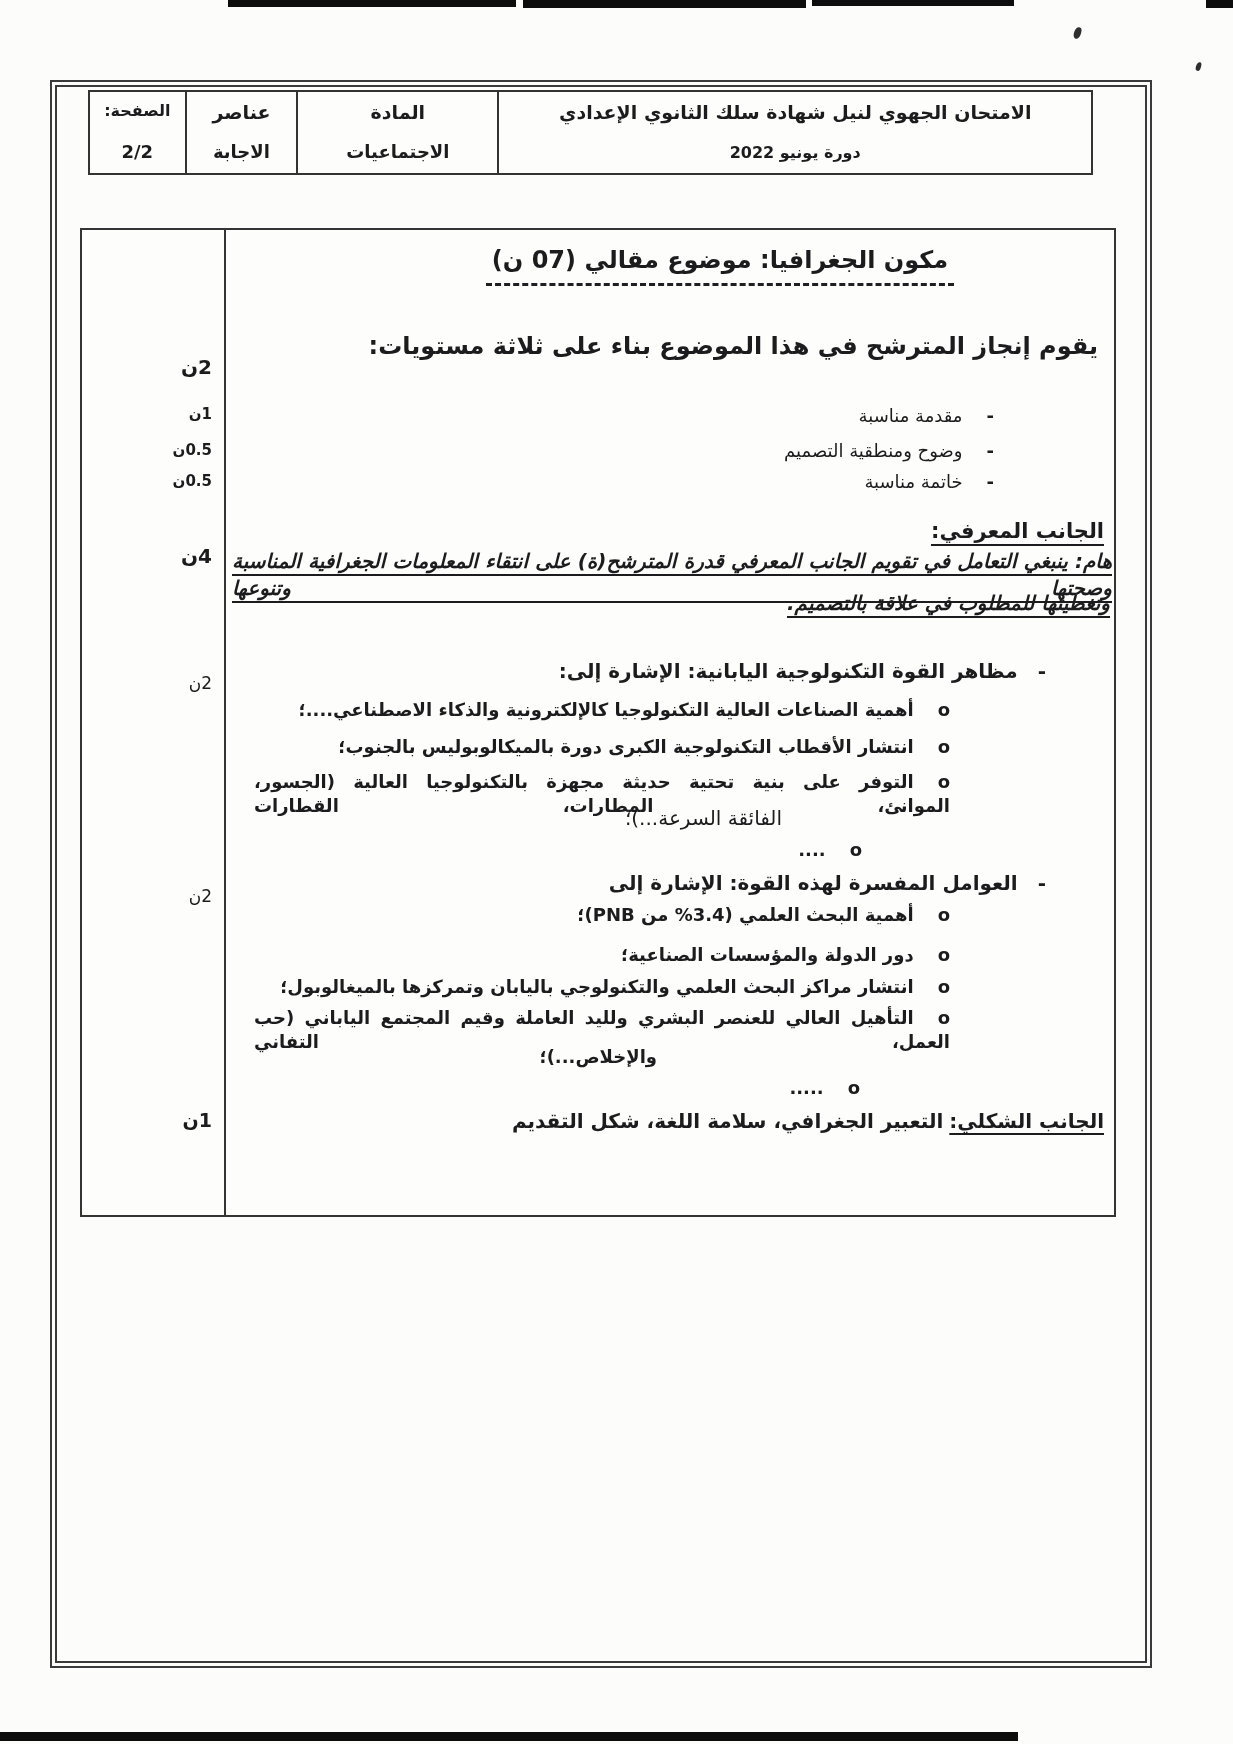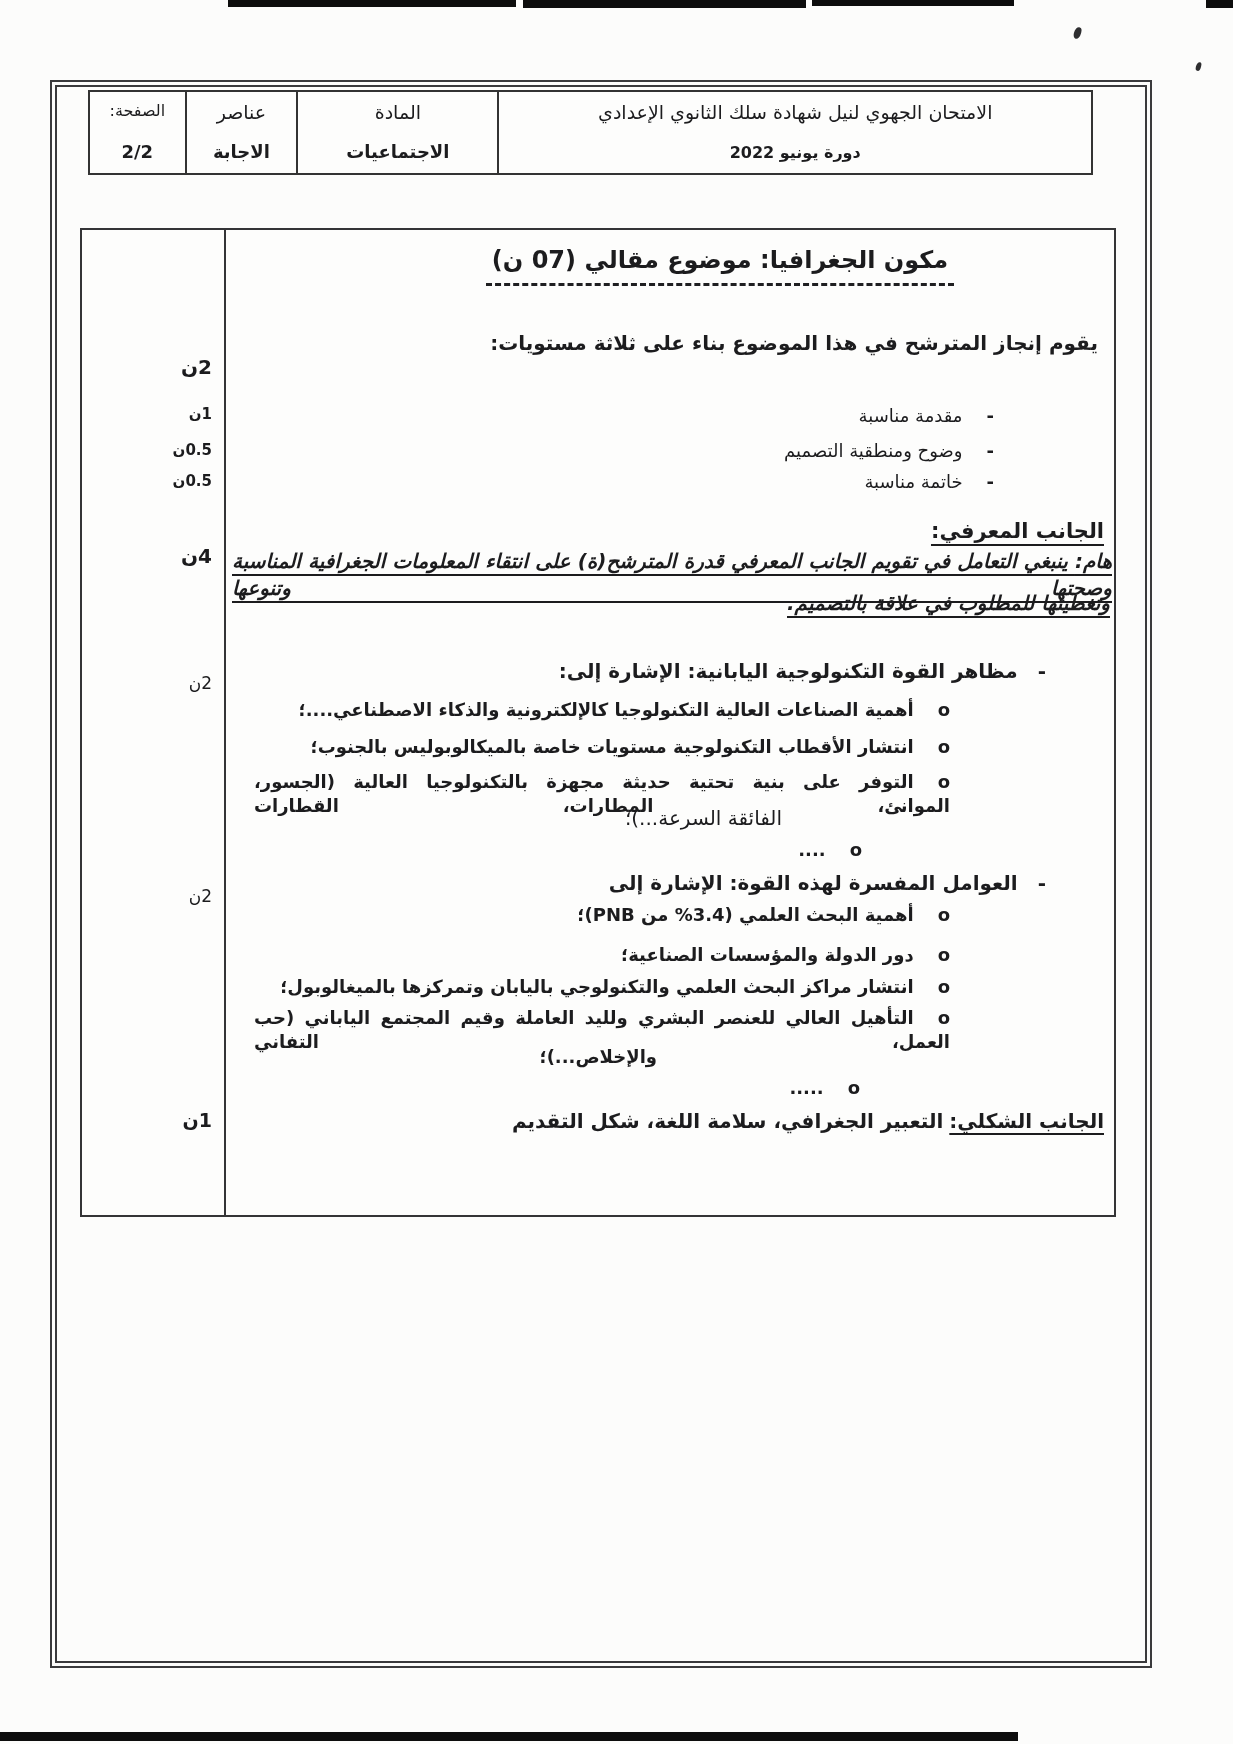--- a/index.html
+++ b/index.html
@@ -27,21 +27,21 @@
   .header-table { position:absolute; left:88px; top:90px; width:1005px; height:85px;
                   display:flex; direction:rtl; border:2px solid #333; background:#fdfdfc;
                   box-sizing:border-box; }
   .cell { box-sizing:border-box; display:flex; flex-direction:column; justify-content:space-between;
           align-items:center; padding:9px 4px 11px 4px; }
   .cell.with-divider { border-left:2px solid #333;text-align:right; }
   .cell-title    { width:596px; }
   .cell-subject  { width:202px; }
   .cell-elements { width:112px; }
   .cell-page     { width:95px; }
-  .h-l1 { font-weight:normal; font-size:19px; white-space:nowrap; }
+  .h-l1 { font-weight:bold; font-size:19px; white-space:nowrap; }
   .h-l2 { font-weight:bold; font-size:16px; white-space:nowrap; }
   .cell-subject .h-l2, .cell-elements .h-l2 { font-size:18px; }
   .cell-page .h-l2 { font-size:18px; }
 
   
   .answer-box { position:absolute; left:80px; top:228px; width:1036px; height:989px;
                 border:2px solid #343436; background:#fdfdfc; box-sizing:border-box; }
   .score-col { position:absolute; left:0; top:0; bottom:0; width:142px;
                border-left:none; }
   .score-divider { position:absolute; left:142px; top:0; bottom:0; width:2px; background:#343436; }
@@ -51,21 +51,21 @@
   .score.mid { font-size:17px; font-weight:500; }
 
   .content-area { position:absolute; left:146px; right:2px; top:0; bottom:0; direction:rtl; }
   .ln { position:absolute; right:0; left:0; text-align:right; font-size:19px; line-height:1.35;
         white-space:normal; }
 
   .c-title { text-align:center; padding-left:100px; }
   .c-title span { display:inline-block; font-size:24px; font-weight:bold;
                   border-bottom:3px dashed #1f1f21; padding:0 6px 7px 6px; }
 
-  .intro { padding-right:14px; font-weight:bold; font-size:20px; }
+  .intro { padding-right:14px; font-weight:bold; font-size:24px; }
 
   .sec-head { padding-right:8px; font-weight:bold; font-size:21px; }
   .sec-head span { text-decoration:underline; text-decoration-thickness:2px; text-underline-offset:6px; }
 
   .dash1 { padding-right:118px; font-size:18px; font-weight:500; }
   .dash2 { padding-right:66px;  font-size:20px; font-weight:bold; }
   .oitem { padding-right:162px; font-size:18px; font-weight:600; }
   .b { margin-left:24px; font-weight:600; }
   .dash2 .b { margin-left:20px; font-weight:bold; }
 
@@ -160,21 +160,21 @@
       </div>
       <div class="ln note" style="top:360px; padding-right:2px;">وتغطيتها للمطلوب في علاقة بالتصميم.</div>
 
       <div class="ln dash2" style="top:428px">
         <span class="b">-</span><span>مظاهر القوة التكنولوجية اليابانية: الإشارة إلى:</span>
       </div>
       <div class="ln oitem" style="top:468px">
         <span class="b">o</span><span>أهمية الصناعات العالية التكنولوجيا كالإلكترونية والذكاء الاصطناعي....؛</span>
       </div>
       <div class="ln oitem" style="top:505px">
-        <span class="b">o</span><span>انتشار الأقطاب التكنولوجية مستويات خاصة بالميكالوبوليس بالجنوب؛</span>
+        <span class="b">o</span><span>انتشار الأقطاب التكنولوجية الكبرى دورة بالميكالوبوليس بالجنوب؛</span>
       </div>
       <div class="ln oitem jfill" style="top:540px">
         <span class="b">o</span><span>التوفر على بنية تحتية حديثة مجهزة بالتكنولوجيا العالية (الجسور، الموانئ، المطارات، القطارات</span>
       </div>
       <div class="ln cont1" style="top:575px">الفائقة السرعة...)؛</div>
       <div class="ln odots1" style="top:608px">
         <span class="b">o</span><span>....</span>
       </div>
 
       <div class="ln dash2" style="top:640px">

